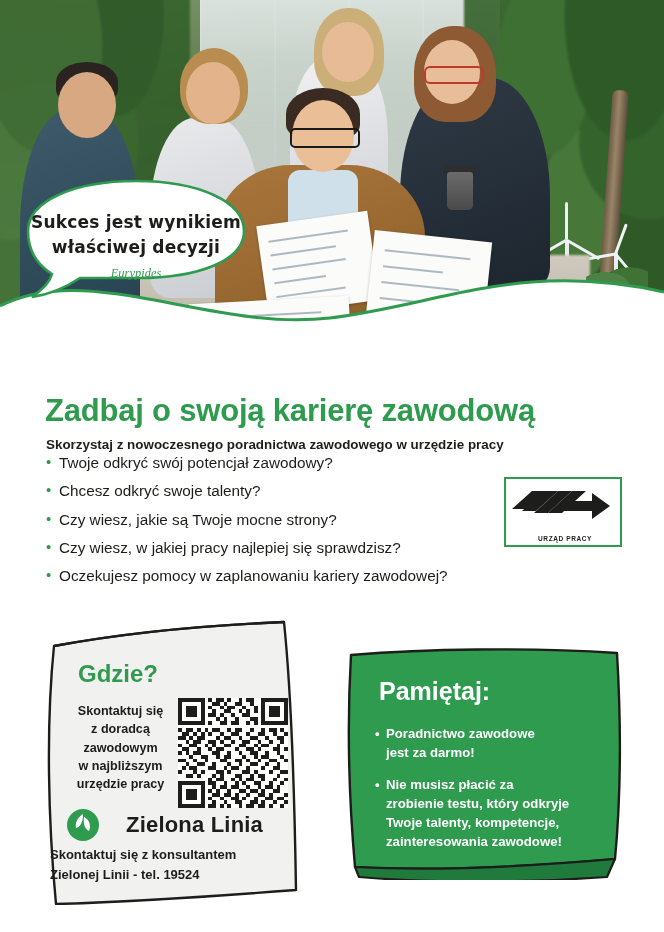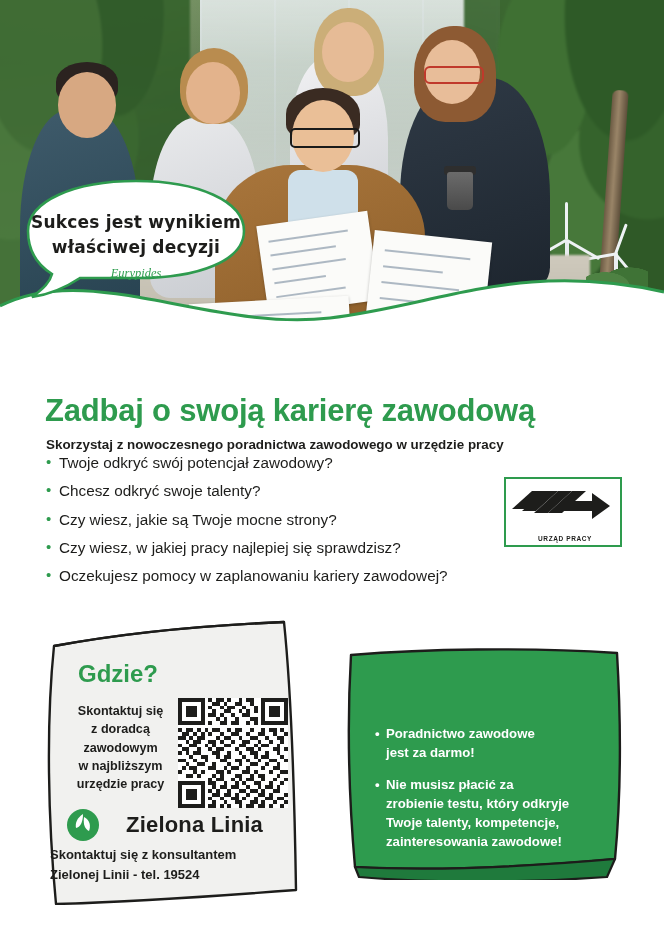--- a/index.html
+++ b/index.html
@@ -743,18 +743,19 @@
   </div>
 </div>
 
 <div class="card-right">
   <svg width="280" height="235" viewBox="0 0 280 235" style="position:absolute;left:0;top:0;">
     <path d="M6,10 C80,4 180,2 272,8 C276,76 276,150 270,214
              C180,222 86,226 10,222 C4,154 2,78 6,10 Z" fill="#2e9b4e" stroke="#1d1d1b" stroke-width="2.4" stroke-linejoin="round"></path>
     <path d="M10,222 C86,226 180,222 270,214 L262,232 C176,238 84,238 14,232 Z" fill="#1f7a3c" stroke="#1d1d1b" stroke-width="2.2" stroke-linejoin="round"></path>
   </svg>
 
+  <div class="pamietaj-title">Pamiętaj:</div>
 
   <ul class="pamietaj-list">
     <li>Poradnictwo zawodowe<br>jest za darmo!</li>
     <li>Nie musisz płacić za<br>zrobienie testu, który odkryje<br>Twoje talenty, kompetencje,<br>zainteresowania zawodowe!</li>
   </ul>
 </div>
 
 </body></html>

